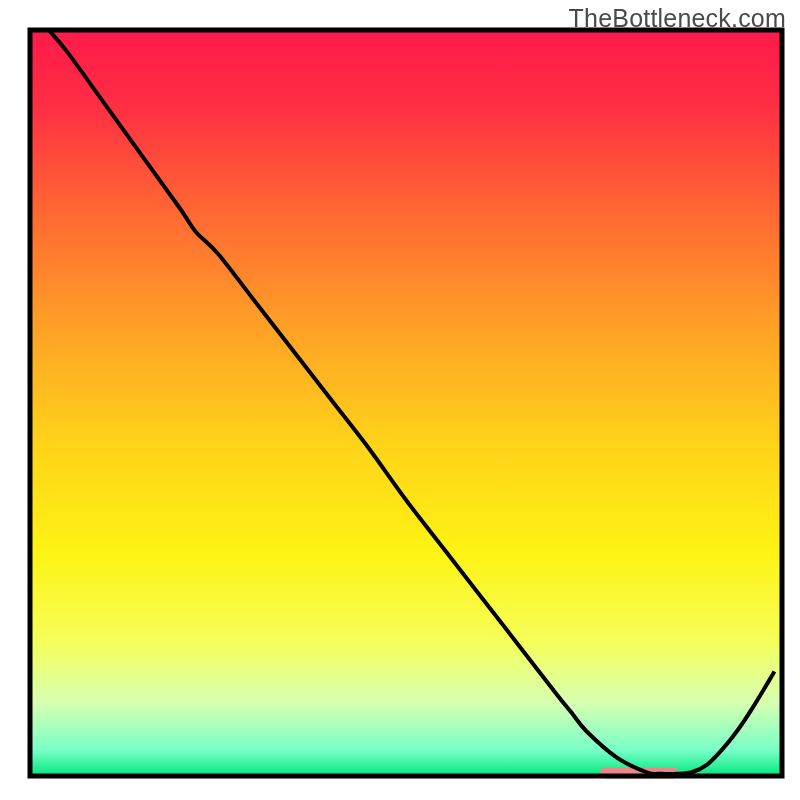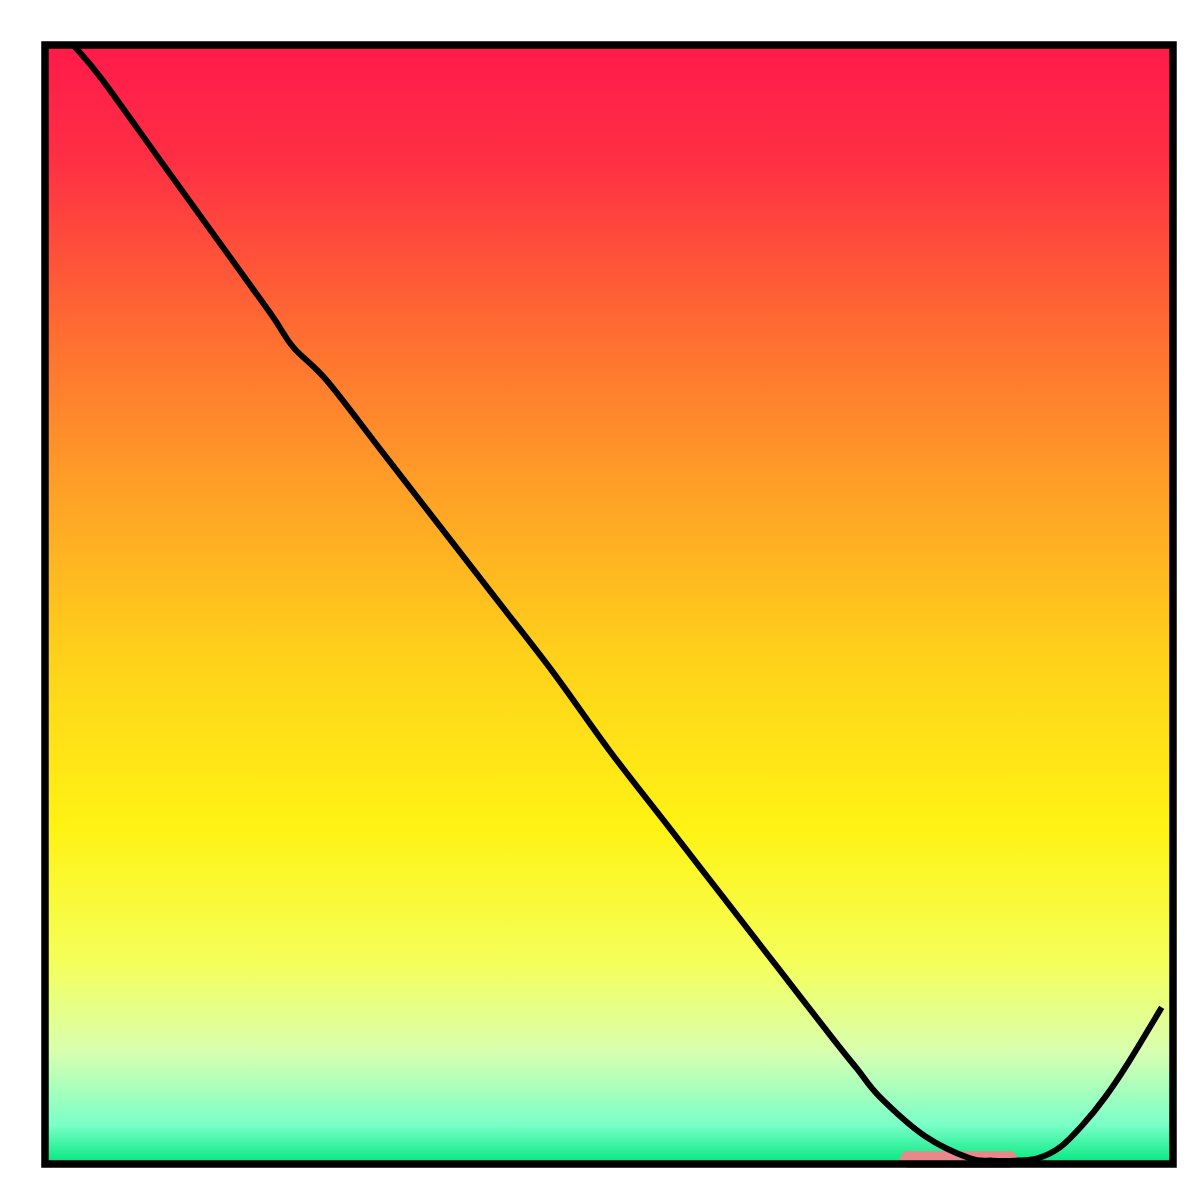--- a/index.html
+++ b/index.html
@@ -26,20 +26,21 @@
     letter-spacing: 0.2px;
   }
   svg {
     display: block;
   }
 </style>
 </head>
 <body>
 
 <div class="chart-container">
+  <div class="watermark">TheBottleneck.com</div>
   <svg id="chart-svg" width="800" height="800" viewBox="0 0 800 800">
     <defs>
       <linearGradient id="bg-grad" x1="0" y1="0" x2="0" y2="1">
           <stop offset="0%" stop-color="#ff1a4a"></stop>
           <stop offset="10%" stop-color="#ff2e44"></stop>
           <stop offset="25%" stop-color="#ff6a32"></stop>
           <stop offset="40%" stop-color="#ffa126"></stop>
           <stop offset="55.00000000000001%" stop-color="#ffd21a"></stop>
           <stop offset="70%" stop-color="#fff314"></stop>
           <stop offset="82%" stop-color="#f5ff5a"></stop>

